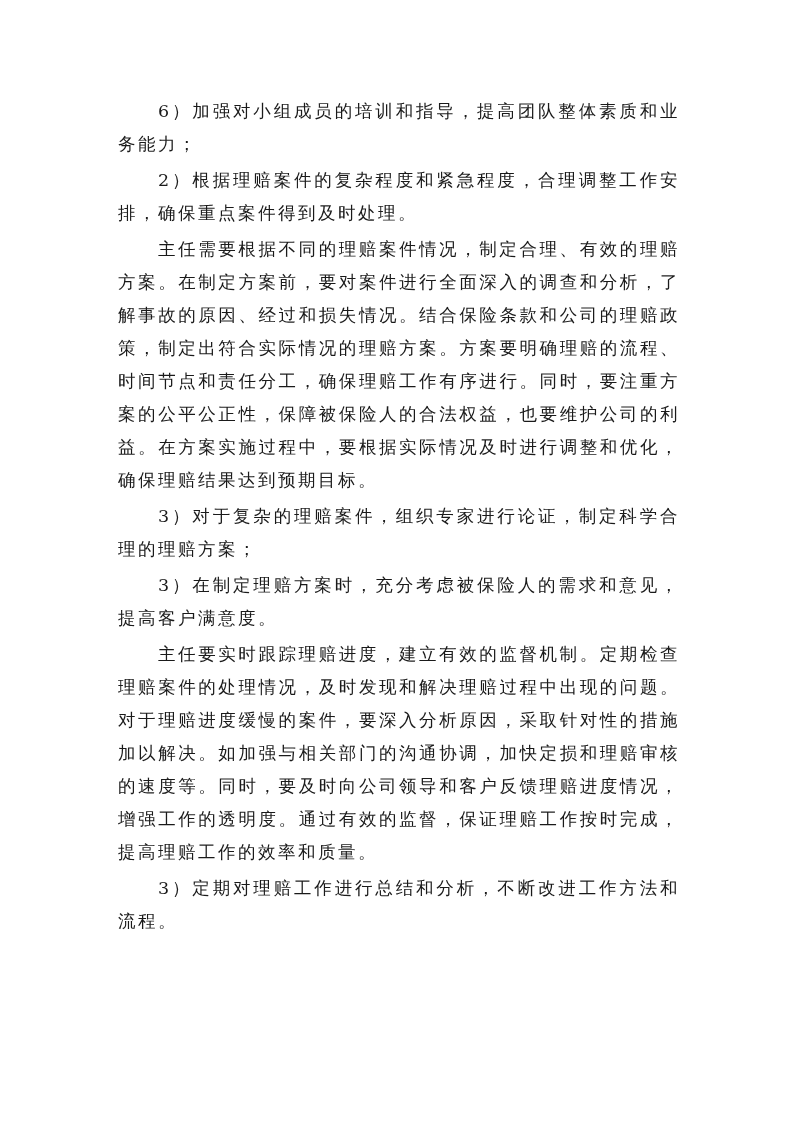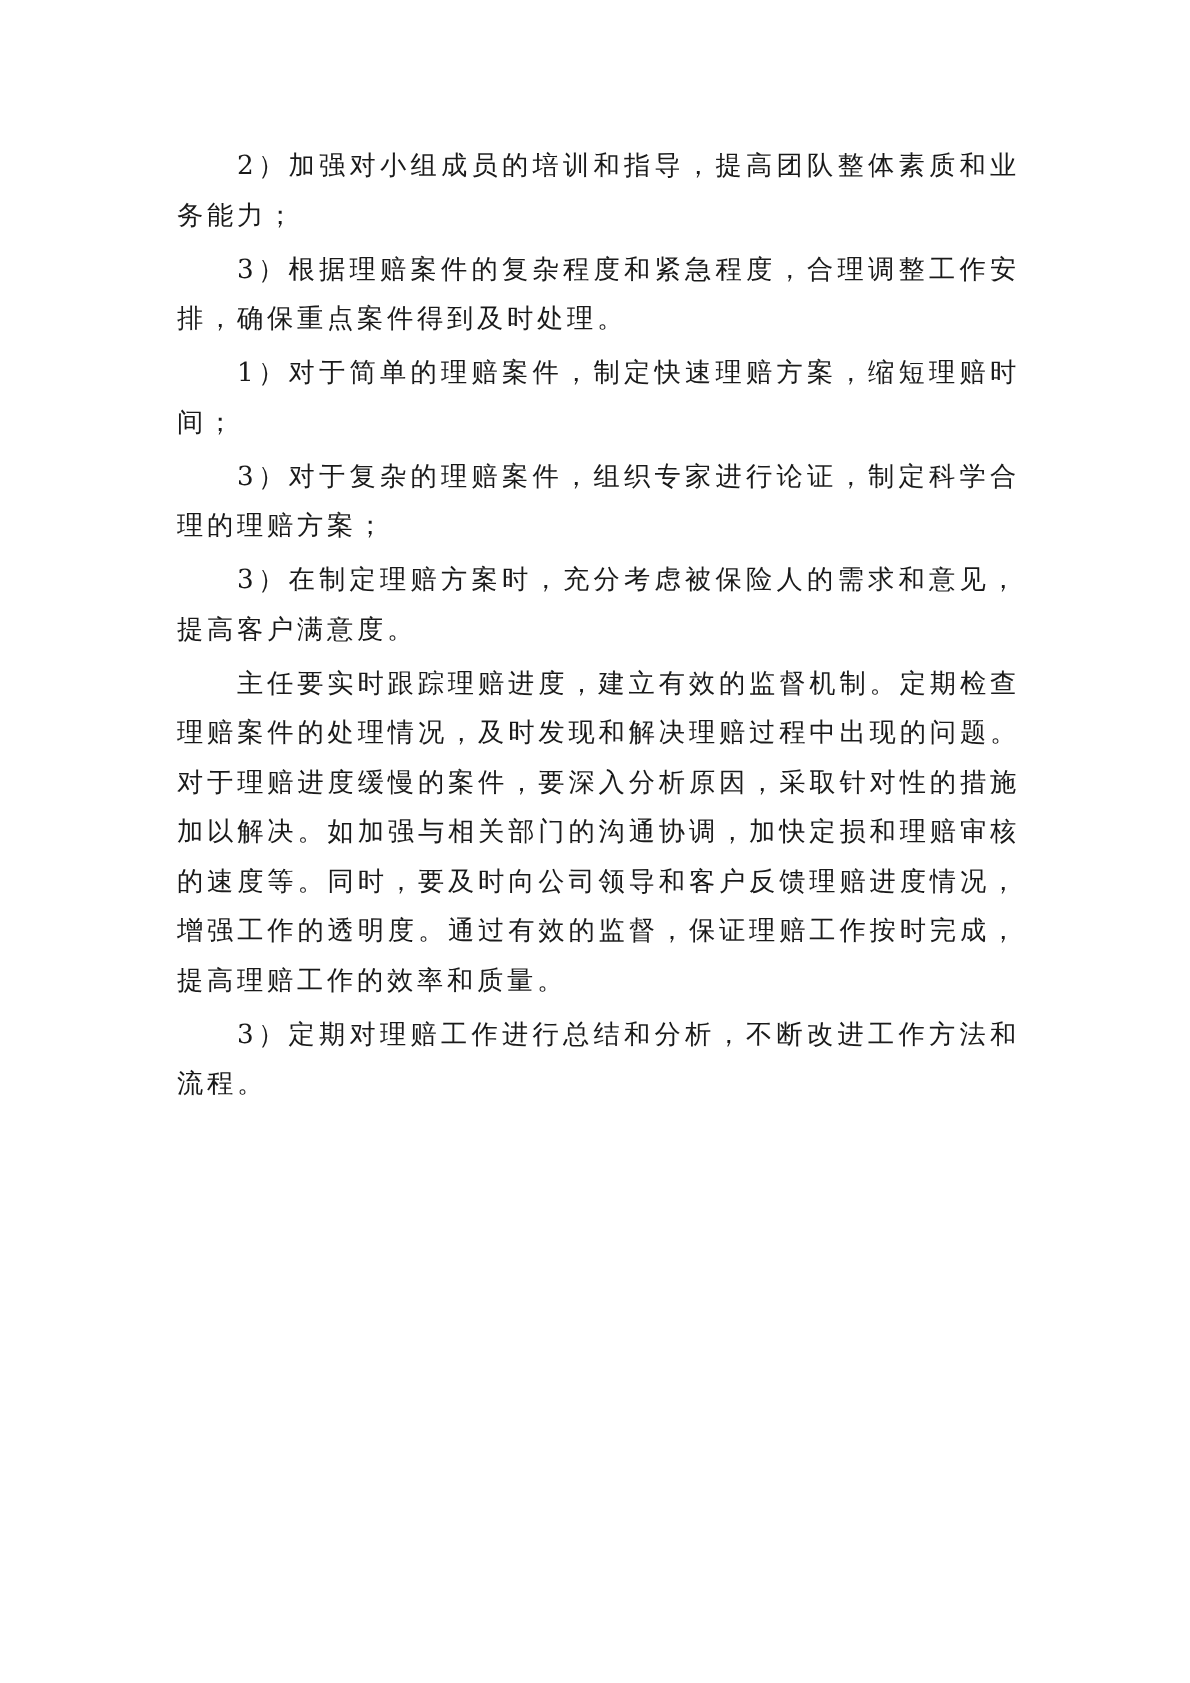--- a/index.html
+++ b/index.html
@@ -18,21 +18,21 @@
     margin: 0 0 3px 0;
     line-height: 33px;
     text-align: justify;
     text-indent: 40px;
   }
 </style>
 </head>
 <body>
 
 <div class="page">
-  <p class="para">2）加强对小组成员的培训和指导，提高团队整体素质和业务能力；</p>
-  <p class="para">3）根据理赔案件的复杂程度和紧急程度，合理调整工作安排，确保重点案件得到及时处理。</p>
-  <p class="para">1）对于简单的理赔案件，制定快速理赔方案，缩短理赔时间；</p>
+  <p class="para">6）加强对小组成员的培训和指导，提高团队整体素质和业务能力；</p>
+  <p class="para">2）根据理赔案件的复杂程度和紧急程度，合理调整工作安排，确保重点案件得到及时处理。</p>
+  <p class="para">主任需要根据不同的理赔案件情况，制定合理、有效的理赔方案。在制定方案前，要对案件进行全面深入的调查和分析，了解事故的原因、经过和损失情况。结合保险条款和公司的理赔政策，制定出符合实际情况的理赔方案。方案要明确理赔的流程、时间节点和责任分工，确保理赔工作有序进行。同时，要注重方案的公平公正性，保障被保险人的合法权益，也要维护公司的利益。在方案实施过程中，要根据实际情况及时进行调整和优化，确保理赔结果达到预期目标。</p>
   <p class="para">3）对于复杂的理赔案件，组织专家进行论证，制定科学合理的理赔方案；</p>
   <p class="para">3）在制定理赔方案时，充分考虑被保险人的需求和意见，提高客户满意度。</p>
   <p class="para">主任要实时跟踪理赔进度，建立有效的监督机制。定期检查理赔案件的处理情况，及时发现和解决理赔过程中出现的问题。对于理赔进度缓慢的案件，要深入分析原因，采取针对性的措施加以解决。如加强与相关部门的沟通协调，加快定损和理赔审核的速度等。同时，要及时向公司领导和客户反馈理赔进度情况，增强工作的透明度。通过有效的监督，保证理赔工作按时完成，提高理赔工作的效率和质量。</p>
   <p class="para">3）定期对理赔工作进行总结和分析，不断改进工作方法和流程。</p>
 
 </div>
 
 </body></html>

